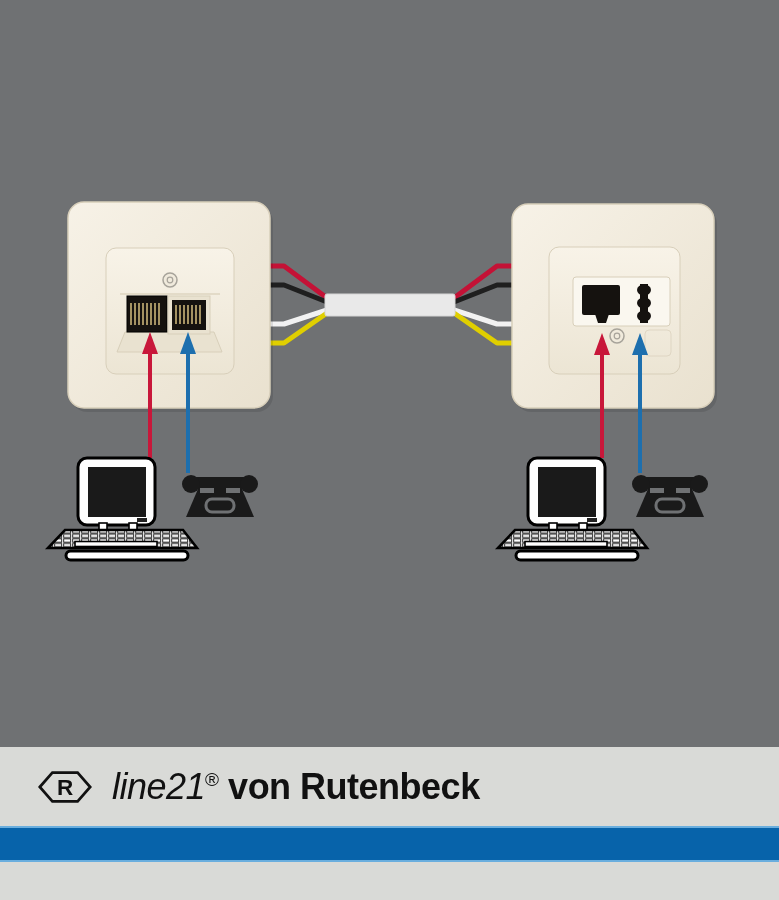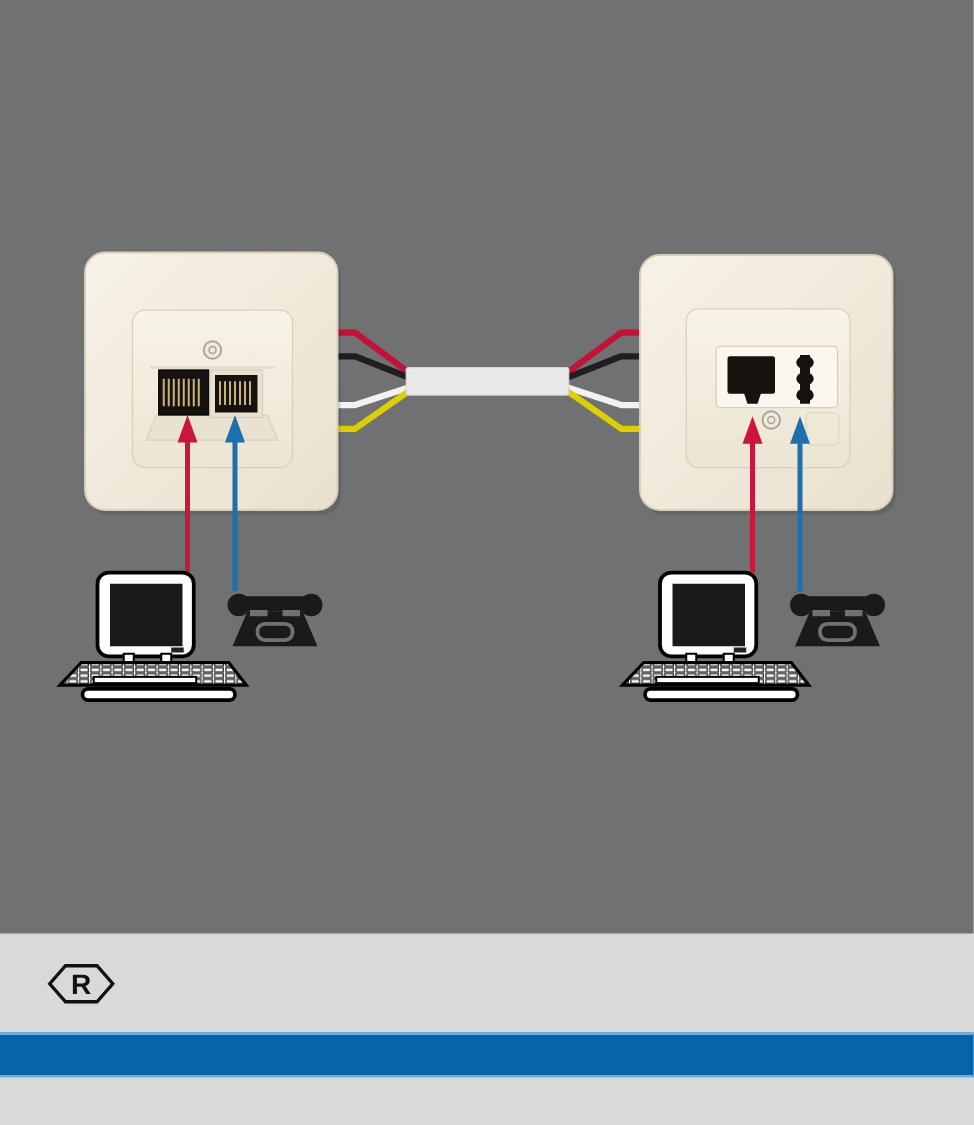--- a/index.html
+++ b/index.html
@@ -187,17 +187,21 @@
     <use href="#phone"></use>
     <use href="#laptop" x="450"></use>
     <use href="#phone" x="450"></use>
   </svg>
 
   <div class="brand-bar">
     <svg class="brand-logo" width="58" height="36" viewBox="0 0 60 40">
       <polygon points="2,20 16,4 44,4 58,20 44,36 16,36" fill="none" stroke="#111" stroke-width="3"></polygon>
       <text x="30" y="29" text-anchor="middle" font-family="Liberation Sans, sans-serif" font-size="25" font-weight="bold" fill="#111">R</text>
     </svg>
+    <div class="brand-text">
+      <span class="product">line21</span><span class="reg">®</span>
+      <span class="suffix">von Rutenbeck</span>
+    </div>
   </div>
   <div class="brand-stripe"></div>
   <div class="bottom-strip"></div>
 
 </div>
 
 </body></html>

